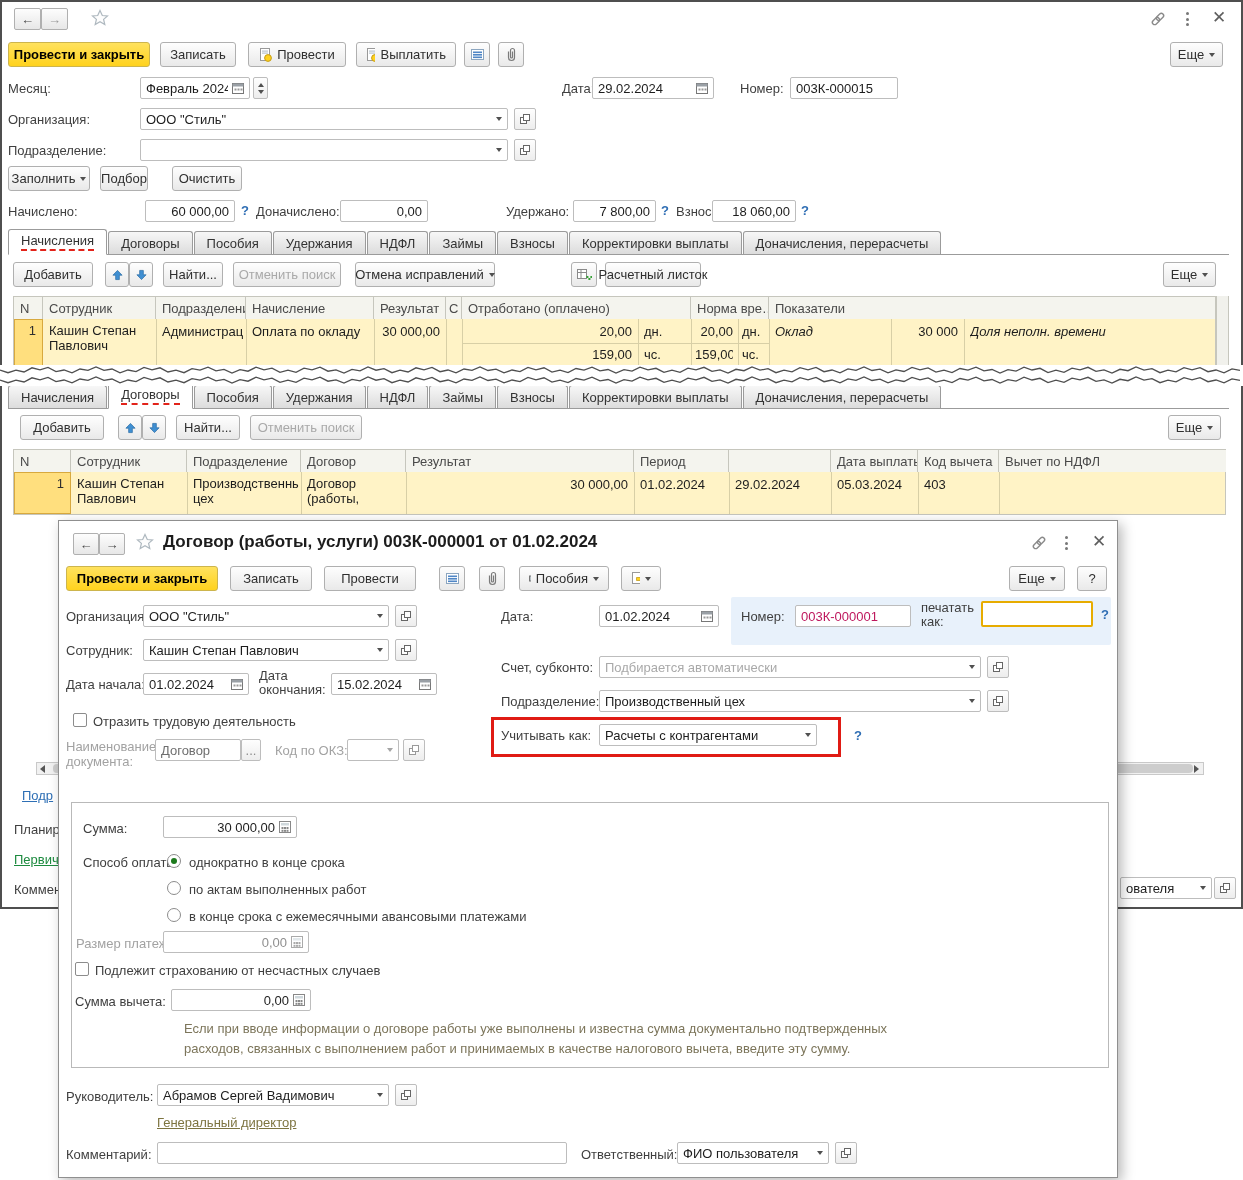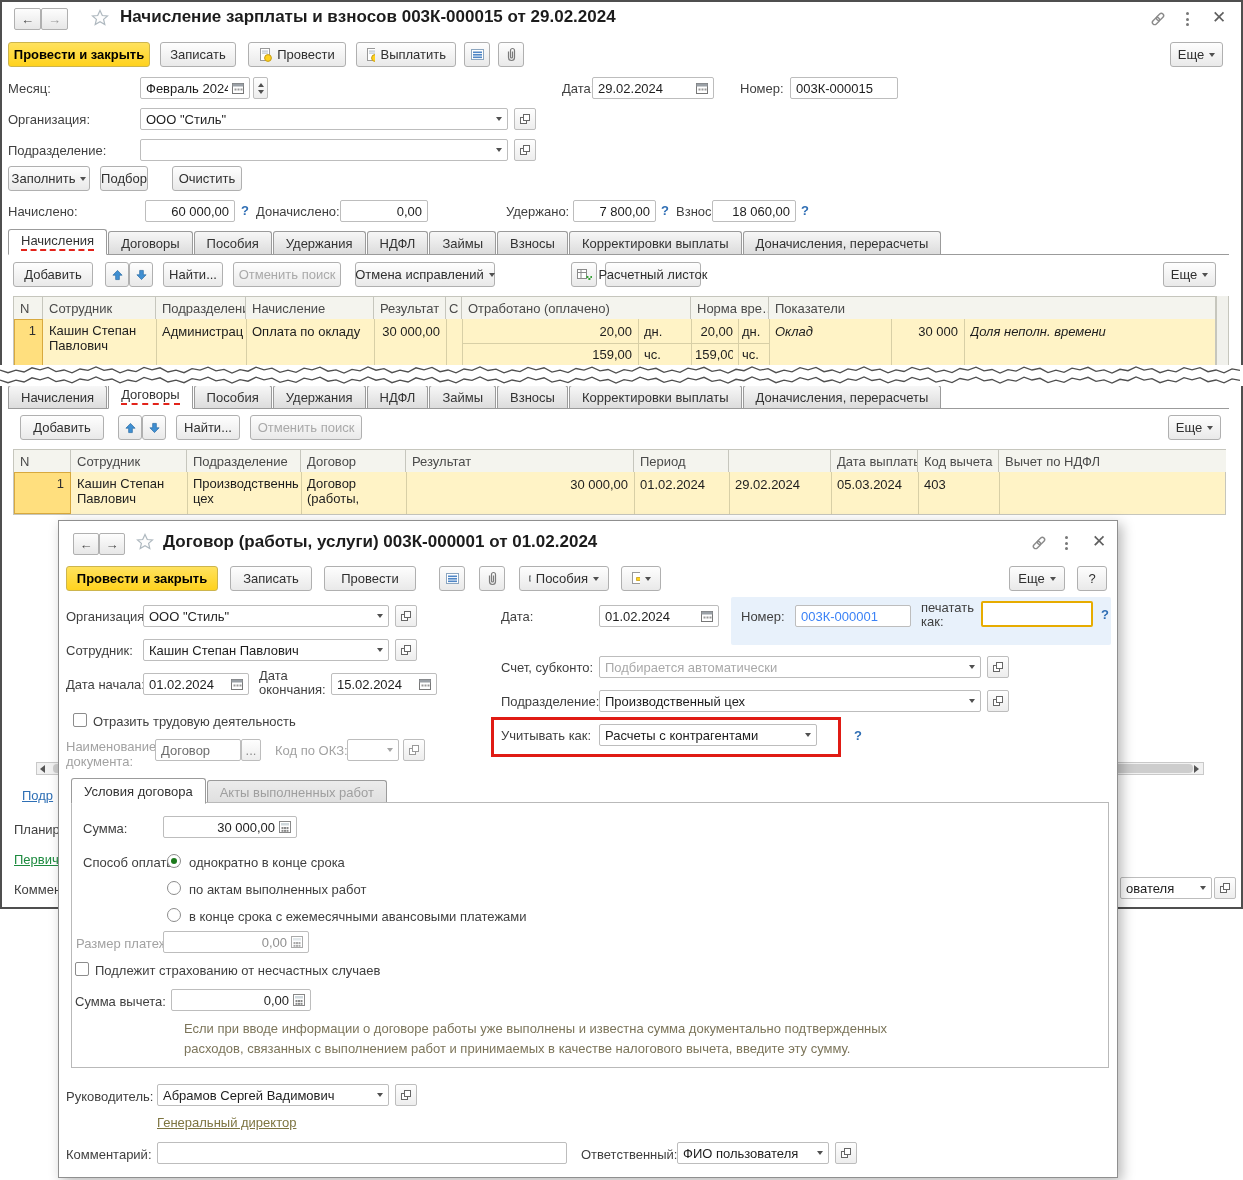--- a/index.html
+++ b/index.html
@@ -69,21 +69,20 @@
 
   <div class="navb" style="left:14px;top:8px">
       <span>←</span>
     </div>
   <div class="navb" style="left:41px;top:8px;color:#9a9a9a">
       <span>→</span>
     </div>
   <svg class="abs" style="left:90px;top:9px" width="20" height="19">
       <path d="M10 1.5 l2.3 5 5.2.5 -3.9 3.4 1.2 5.1 -4.8-2.8 -4.8 2.8 1.2-5.1 -3.9-3.4 5.2-.5z" fill="#fdfdfd" stroke="#aeb8bf" stroke-width="1.2"></path>
     </svg>
-  <div class="ttl" style="left:120px;top:7px">Начисление зарплаты и взносов 003К-000015 от 29.02.2024</div>
   <svg class="abs" style="left:1150px;top:11px" width="16" height="16" viewBox="0 0 16 16">
       <g fill="none" stroke="#8a8a8a" stroke-width="1.4" transform="rotate(-45 8 8)">
         <rect x="1" y="5.7" width="8.2" height="4.6" rx="2.3"></rect>
         <rect x="6.8" y="5.7" width="8.2" height="4.6" rx="2.3"></rect>
       </g>
     </svg>
   <div class="kebab" style="left:1186px;top:12px">
       <i></i>
       <i></i>
       <i></i>
@@ -593,21 +592,21 @@
         <svg width="12" height="12">
           <rect x="0.5" y="1.5" width="11" height="10" fill="#fff" stroke="#777"></rect>
           <rect x="0.5" y="1.5" width="11" height="3" fill="#9aa0a6"></rect>
           <rect x="2.5" y="6.5" width="2" height="2" fill="#999"></rect>
           <rect x="5.5" y="6.5" width="2" height="2" fill="#999"></rect>
           <rect x="8.5" y="6.5" width="2" height="2" fill="#999"></rect>
         </svg>
       </div>
     <div class="L" style="left:682px;top:88px">Номер:</div>
     <div class="F" style="left:736px;top:84px;width:116px">
-        <span class="v" style="color:#3b82f6">003К-000001</span>
+        <span class="v" style="color:#be185d">003К-000001</span>
       </div>
     <div class="L" style="left:862px;top:80px;line-height:14px"><span>печатать</span><br><span>как:</span></div>
     <div class="F focus" style="left:922px;top:80px;width:112px">
         <span class="v"></span>
       </div>
     <div class="Q" style="left:1042px;top:86px">?</div>
 
     <div class="L" style="left:442px;top:139px">Счет, субконто:</div>
     <div class="F" style="left:540px;top:135px;width:382px">
         <span class="v ph">Подбирается автоматически</span>
@@ -633,28 +632,20 @@
       </div>
 
     <div class="redbox" style="left:432px;top:196px;width:350px;height:40px"></div>
     <div class="L" style="left:442px;top:207px">Учитывать как:</div>
     <div class="F" style="left:540px;top:203px;width:218px">
         <span class="v">Расчеты с контрагентами</span>
         <span class="dd"></span>
       </div>
     <div class="Q" style="left:795px;top:207px">?</div>
 
-    <div class="tabs" style="left:12px;top:256px;width:1038px;border-bottom:none">
-      <div class="tab on" style="border-bottom:1px solid #fff">
-          <span>Условия договора</span>
-        </div>
-      <div class="tab dis">
-          <span>Акты выполненных работ</span>
-        </div>
-    </div>
     <div class="abs" style="left:12px;top:281px;width:1038px;height:266px;border:1px solid #b9b9b9;background:#fff"></div>
 
     <div class="L" style="left:24px;top:300px">Сумма:</div>
     <div class="F" style="left:104px;top:295px;width:134px">
         <span class="v r">30 000,00</span>
         <svg width="12" height="12">
           <rect x="0.5" y="0.5" width="11" height="11" fill="#fff" stroke="#888"></rect>
           <rect x="2" y="2" width="8" height="2.5" fill="#cfd8dc"></rect>
           <rect x="2.5" y="6" width="2" height="2" fill="#888"></rect>
           <rect x="5" y="6" width="2" height="2" fill="#888"></rect>

